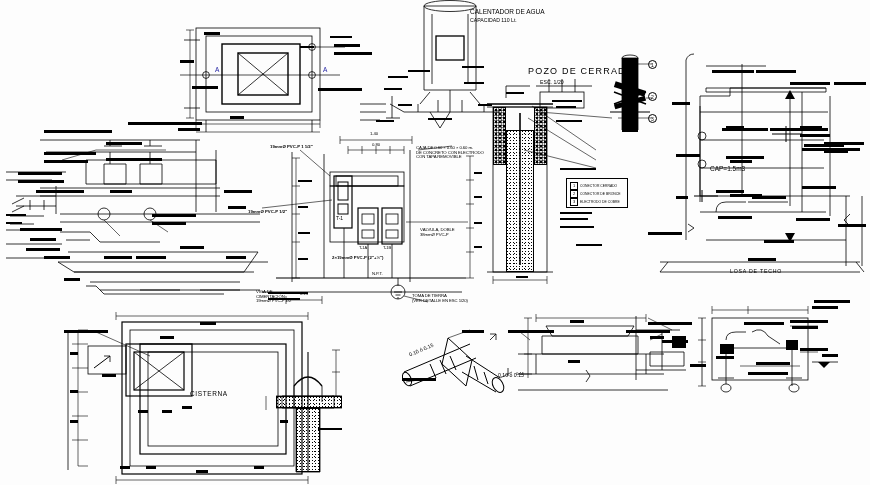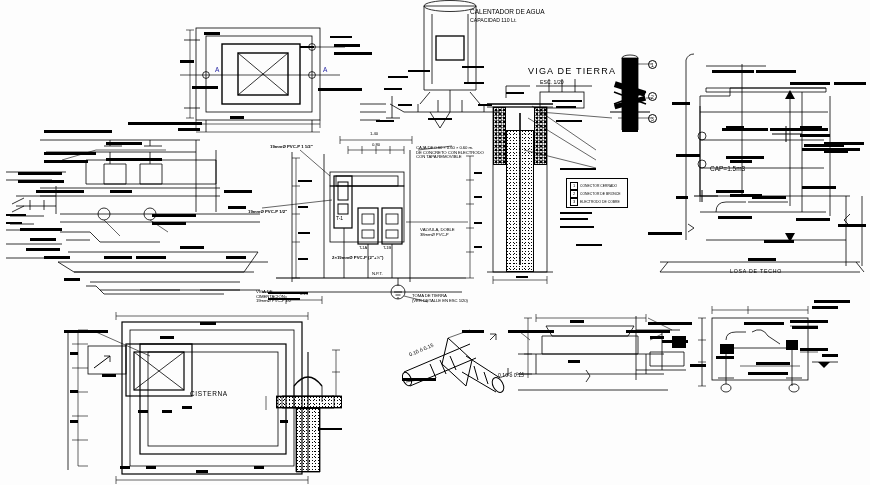--- a/index.html
+++ b/index.html
@@ -355,21 +355,21 @@
   <div class="hatch" style="left:276px;top:396px;width:66px;height:12px;"></div>
   <div class="hatch" style="left:296px;top:408px;width:24px;height:64px;"></div>
 
   <div class="boxf" style="left:622px;top:58px;width:16px;height:74px;"></div>
   <div class="boxf" style="left:614px;top:86px;width:32px;height:6px;transform:rotate(18deg);"></div>
   <div class="boxf" style="left:614px;top:100px;width:32px;height:5px;transform:rotate(-16deg);"></div>
 
   <div class="mid" style="left:470px;top:8px;">CALENTADOR DE AGUA</div>
   <div class="sm" style="left:470px;top:17px;">CAPACIDAD 110 Lt.</div>
 
-  <div class="big" style="left:528px;top:66px;letter-spacing:1.2px;">VIGA DE TIERRA</div>
+  <div class="big" style="left:528px;top:66px;letter-spacing:1.2px;">POZO DE CERRADO</div>
   <div class="sm" style="left:540px;top:79px;">ESC. 1/20</div>
 
   <div class="mid" style="left:710px;top:165px;">CAP=1.5m3</div>
   <div class="sm" style="left:730px;top:268px;letter-spacing:.8px;">LOSA DE TECHO</div>
 
   <div class="mid" style="left:190px;top:390px;letter-spacing:.6px;">CISTERNA</div>
 
   <div class="mid" style="left:215px;top:66px;color:#1a1aa0;">A</div>
   <div class="mid" style="left:323px;top:66px;color:#1a1aa0;">A</div>
 

